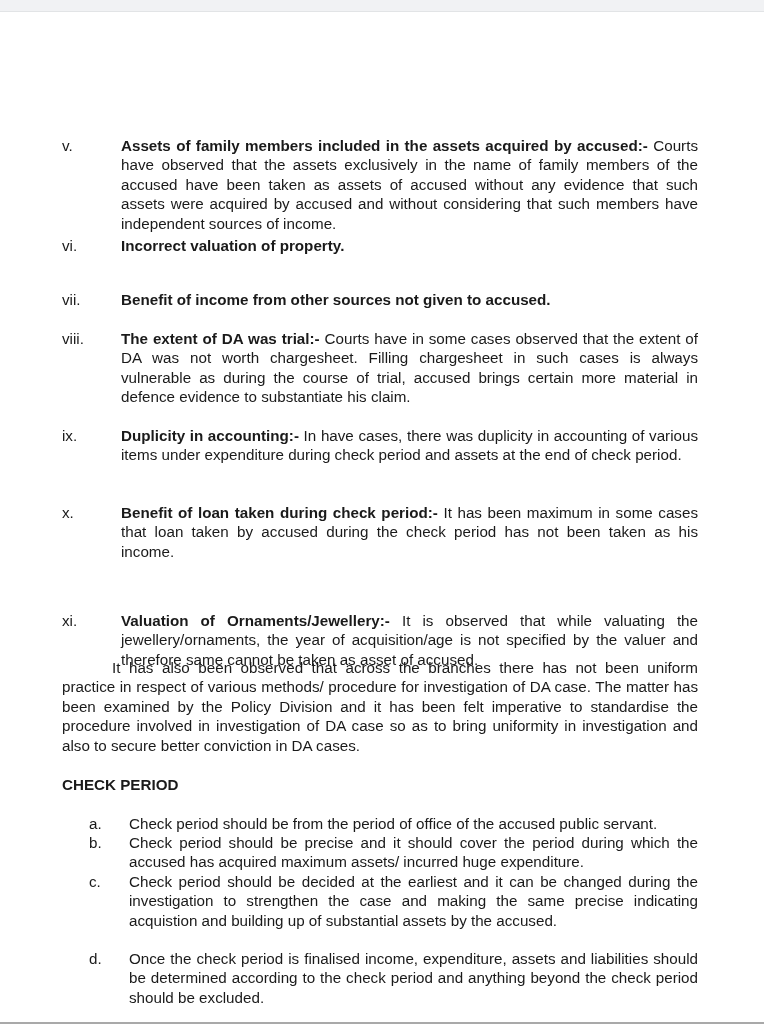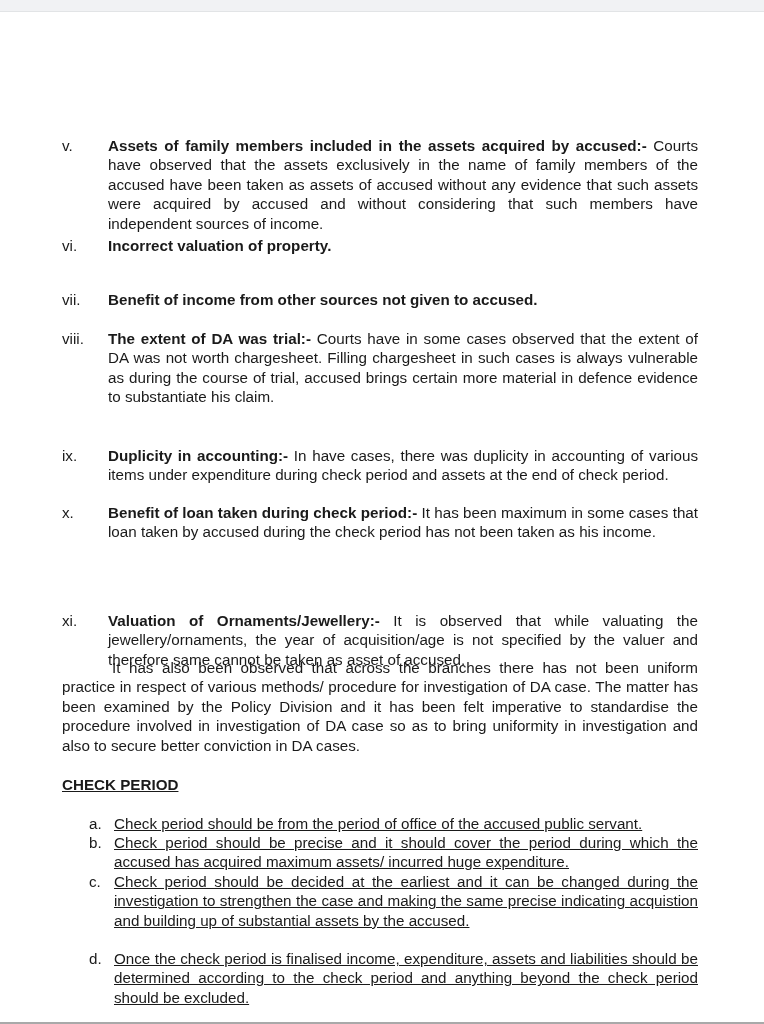--- a/index.html
+++ b/index.html
@@ -21,35 +21,35 @@
     position: absolute; left: 0; top: 0; width: 764px;
     font-size: 15.2px; line-height: 19.4px;
   }
   .roman-item {
     position: absolute; left: 62px; width: 636px;
   }
   .roman-num {
     position: absolute; left: 0; top: 0; width: 50px;
   }
   .roman-body {
-    margin-left: 46px; text-align: justify; text-align-last: left;
+    margin-left: 59px; text-align: justify; text-align-last: left;
   }
   .roman-body b { font-weight: bold; }
   .para {
     position: absolute; left: 62px; width: 636px; text-align: justify; text-align-last: left;
   }
   .para .indent { display: inline-block; width: 50px; }
   .heading {
-    position: absolute; left: 62px; font-weight: bold; text-decoration: underline;
+    position: absolute; left: 62px; font-weight: bold;
   }
   .alpha-item {
     position: absolute; left: 89px; width: 609px;
   }
   .alpha-num { position: absolute; left: 0; top: 0; width: 23px; }
-  .alpha-body { margin-left: 25px; text-align: justify; text-align-last: left; text-decoration: underline; }
+  .alpha-body { margin-left: 40px; text-align: justify; text-align-last: left; }
 </style>
 </head>
 <body>
 
 <div class="topbar"></div>
 
 <div class="page">
 
   <div class="roman-item" style="top:136px">
     <span class="roman-num">v.</span>
@@ -74,21 +74,21 @@
   </div>
 
   <div class="roman-item" style="top:329px">
     <span class="roman-num">viii.</span>
     <div class="roman-body">
       <b>The extent of DA was trial:-</b>
       <span>Courts have in some cases observed that the extent of DA was not worth chargesheet. Filling chargesheet in such cases is always vulnerable as during the course of trial, accused brings certain more material in defence evidence to substantiate his claim.</span>
     </div>
   </div>
 
-  <div class="roman-item" style="top:446px">
+  <div class="roman-item" style="top:426px">
     <span class="roman-num">ix.</span>
     <div class="roman-body">
       <b>Duplicity in accounting:-</b>
       <span>In have cases, there was duplicity in accounting of various items under expenditure during check period and assets at the end of check period.</span>
     </div>
   </div>
 
   <div class="roman-item" style="top:503px">
     <span class="roman-num">x.</span>
     <div class="roman-body">

